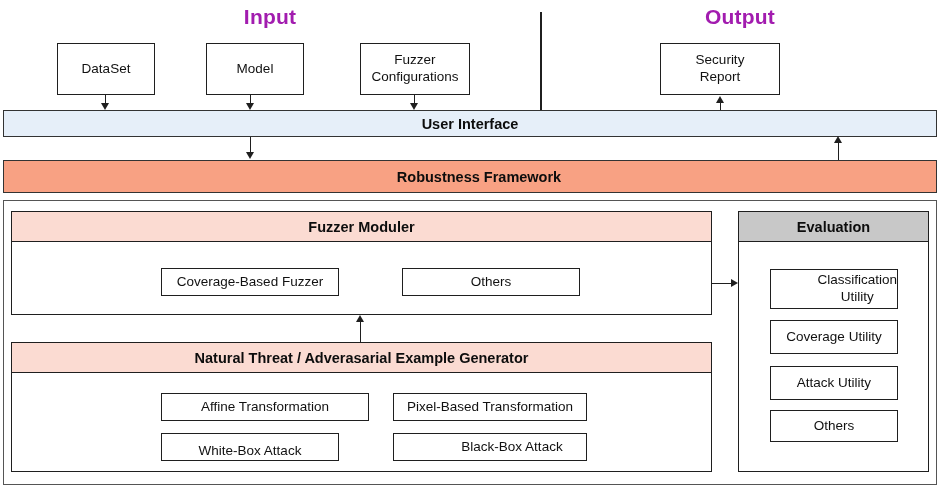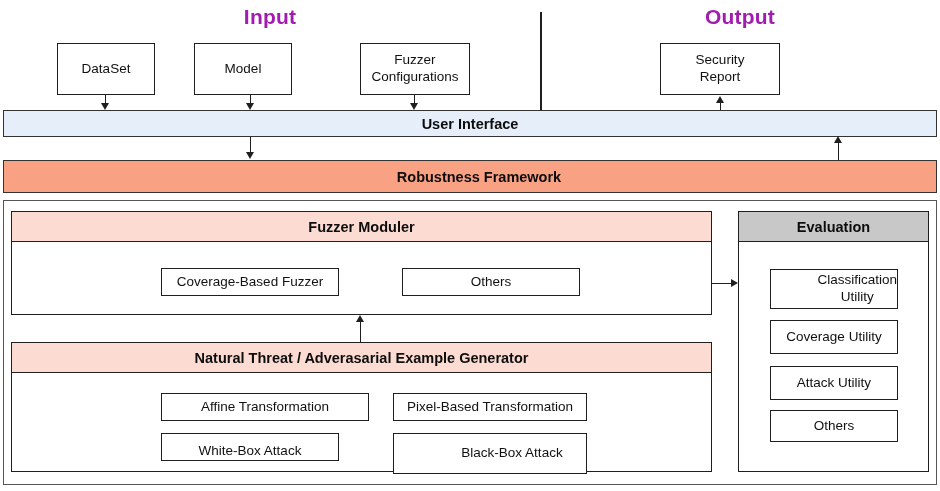--- a/index.html
+++ b/index.html
@@ -107,21 +107,21 @@
 <div id="diagram">
 
   <div class="abs section-title" style="left:0px; top:6px; width:540px;">Input</div>
   <div class="abs section-title" style="left:540px; top:6px; width:400px;">Output</div>
 
   <div class="abs divider" style="left:540px; top:12px; height:98px;"></div>
 
   <div class="abs node" style="left:57px; top:43px; width:98px; height:52px;">
     <span>DataSet</span>
   </div>
-  <div class="abs node" style="left:194px; top:43px; width:98px; height:52px;">
+  <div class="abs node" style="left:206px; top:43px; width:98px; height:52px;">
     <span>Model</span>
   </div>
   <div class="abs node" style="left:360px; top:43px; width:110px; height:52px; white-space:pre-line;">
     <span>Fuzzer
 Configurations</span>
   </div>
 
   <div class="abs node" style="left:660px; top:43px; width:120px; height:52px; white-space:pre-line;">
     <span>Security
 Report</span>
@@ -176,21 +176,21 @@
   </div>
   <div class="abs node" style="left:161px; top:393px; width:208px; height:28px;">
     <span>Affine Transformation</span>
   </div>
   <div class="abs node" style="left:393px; top:393px; width:194px; height:28px;">
     <span>Pixel-Based Transformation</span>
   </div>
   <div class="abs node" style="left:161px; top:433px; width:178px; height:28px;align-items:flex-end;">
     <span>White-Box Attack</span>
   </div>
-  <div class="abs node" style="left:393px; top:433px; width:194px; height:41px;padding-left:44px;">
+  <div class="abs node" style="left:393px; top:433px; width:194px; height:28px;padding-left:44px;">
     <span>Black-Box Attack</span>
   </div>
 
   <div class="abs panel" style="left:738px; top:211px; width:191px; height:261px;">
     <div class="panel-header hdr-gray" style="height:30px;">Evaluation</div>
   </div>
   <div class="abs node" style="left:770px; top:269px; width:128px; height:40px; white-space:pre-line;justify-content:flex-end;">
     <span>Classification
 Utility</span>
   </div>

